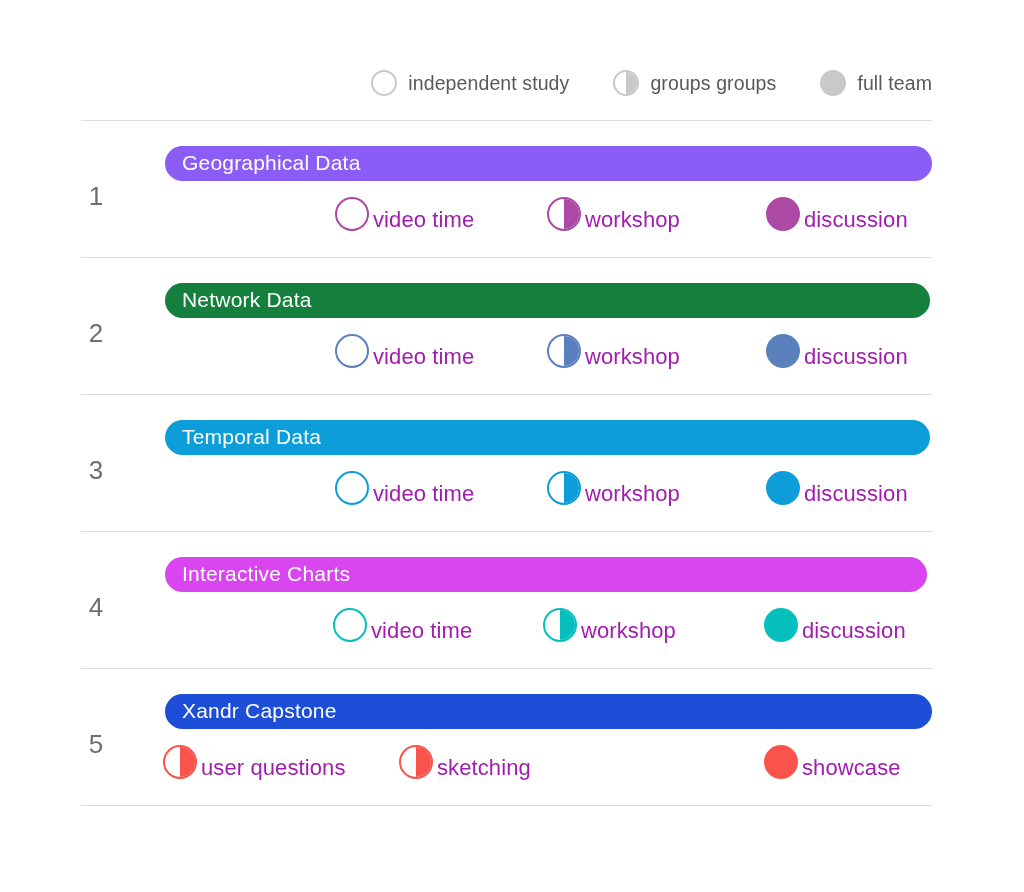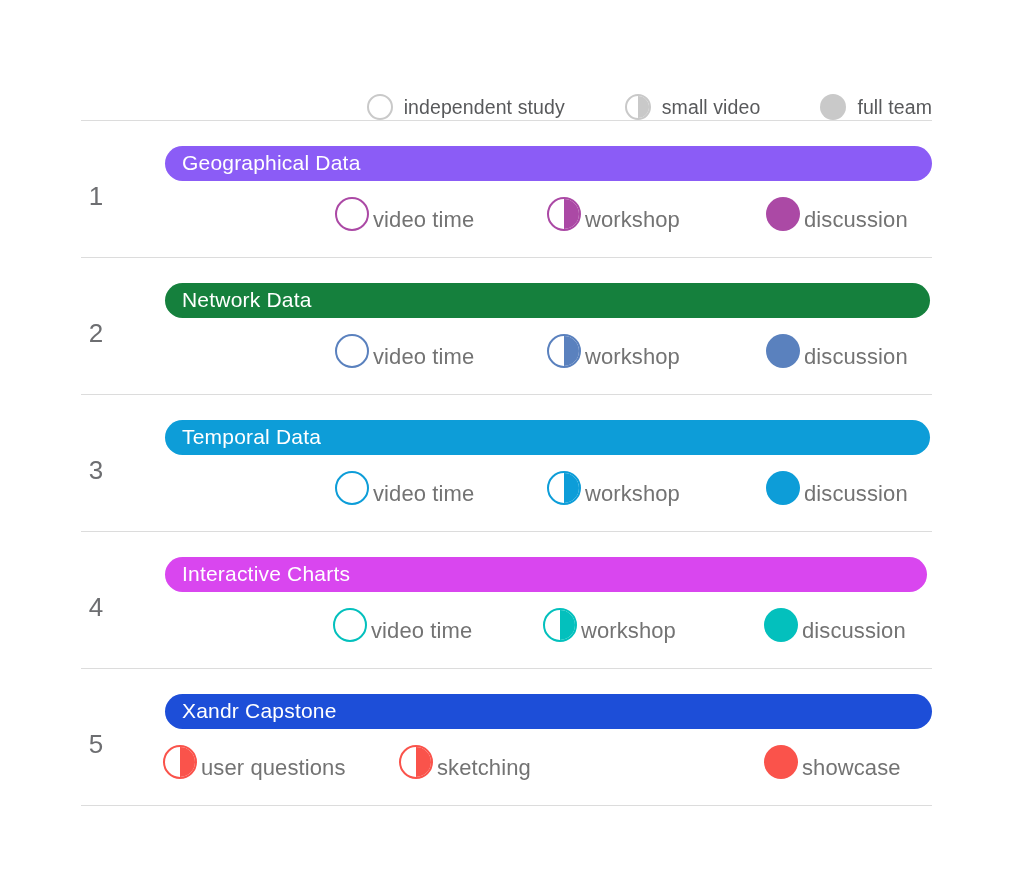--- a/index.html
+++ b/index.html
@@ -19,27 +19,27 @@
     position: relative;
     width: 1024px;
     height: 892px;
     background: #ffffff;
   }
 
   
   .legend {
     position: absolute;
     left: 81px;
-    top: 62px;
+    top: 54px;
     width: 851px;
     height: 58px;
     display: flex;
-    align-items: flex-end;
+    align-items: center;
     justify-content: flex-end;
-    gap: 16px;
+    gap: 0px;
   }
   .legend-item {
     display: flex;
     align-items: center;
     gap: 11px;
     margin-left: 44px;
   }
   .legend-label {
     font-size: 19.5px;
     color: #58595b;
@@ -152,39 +152,39 @@
     height: 46px;
     gap: 4px;
   }
   .row-item .marker {
     width: 34px;
     height: 34px;
     border-width: 2.5px;
   }
   .row-item-label {
     font-size: 22px;
-    color: #737373;
+    color: #a21caf;
     white-space: nowrap;
     letter-spacing: 0.1px;
     margin-top: 12px;
   }
 </style>
 </head>
 <body>
 
 <div class="page">
 
   <div class="legend">
       <div class="legend-item">
         <span class="marker state-empty" style="color: rgb(201, 201, 201); border-color: rgb(201, 201, 201);"></span>
         <span class="legend-label">independent study</span>
       </div>
       <div class="legend-item">
         <span class="marker state-half" style="color: rgb(201, 201, 201); border-color: rgb(201, 201, 201);"></span>
-        <span class="legend-label">small video</span>
+        <span class="legend-label">groups groups</span>
       </div>
       <div class="legend-item">
         <span class="marker state-full" style="color: rgb(201, 201, 201); border-color: rgb(201, 201, 201); background: rgb(201, 201, 201);"></span>
         <span class="legend-label">full team</span>
       </div>
     </div>
 
   <div class="rows">
       <div class="row">
         <div class="row-number">1</div>

